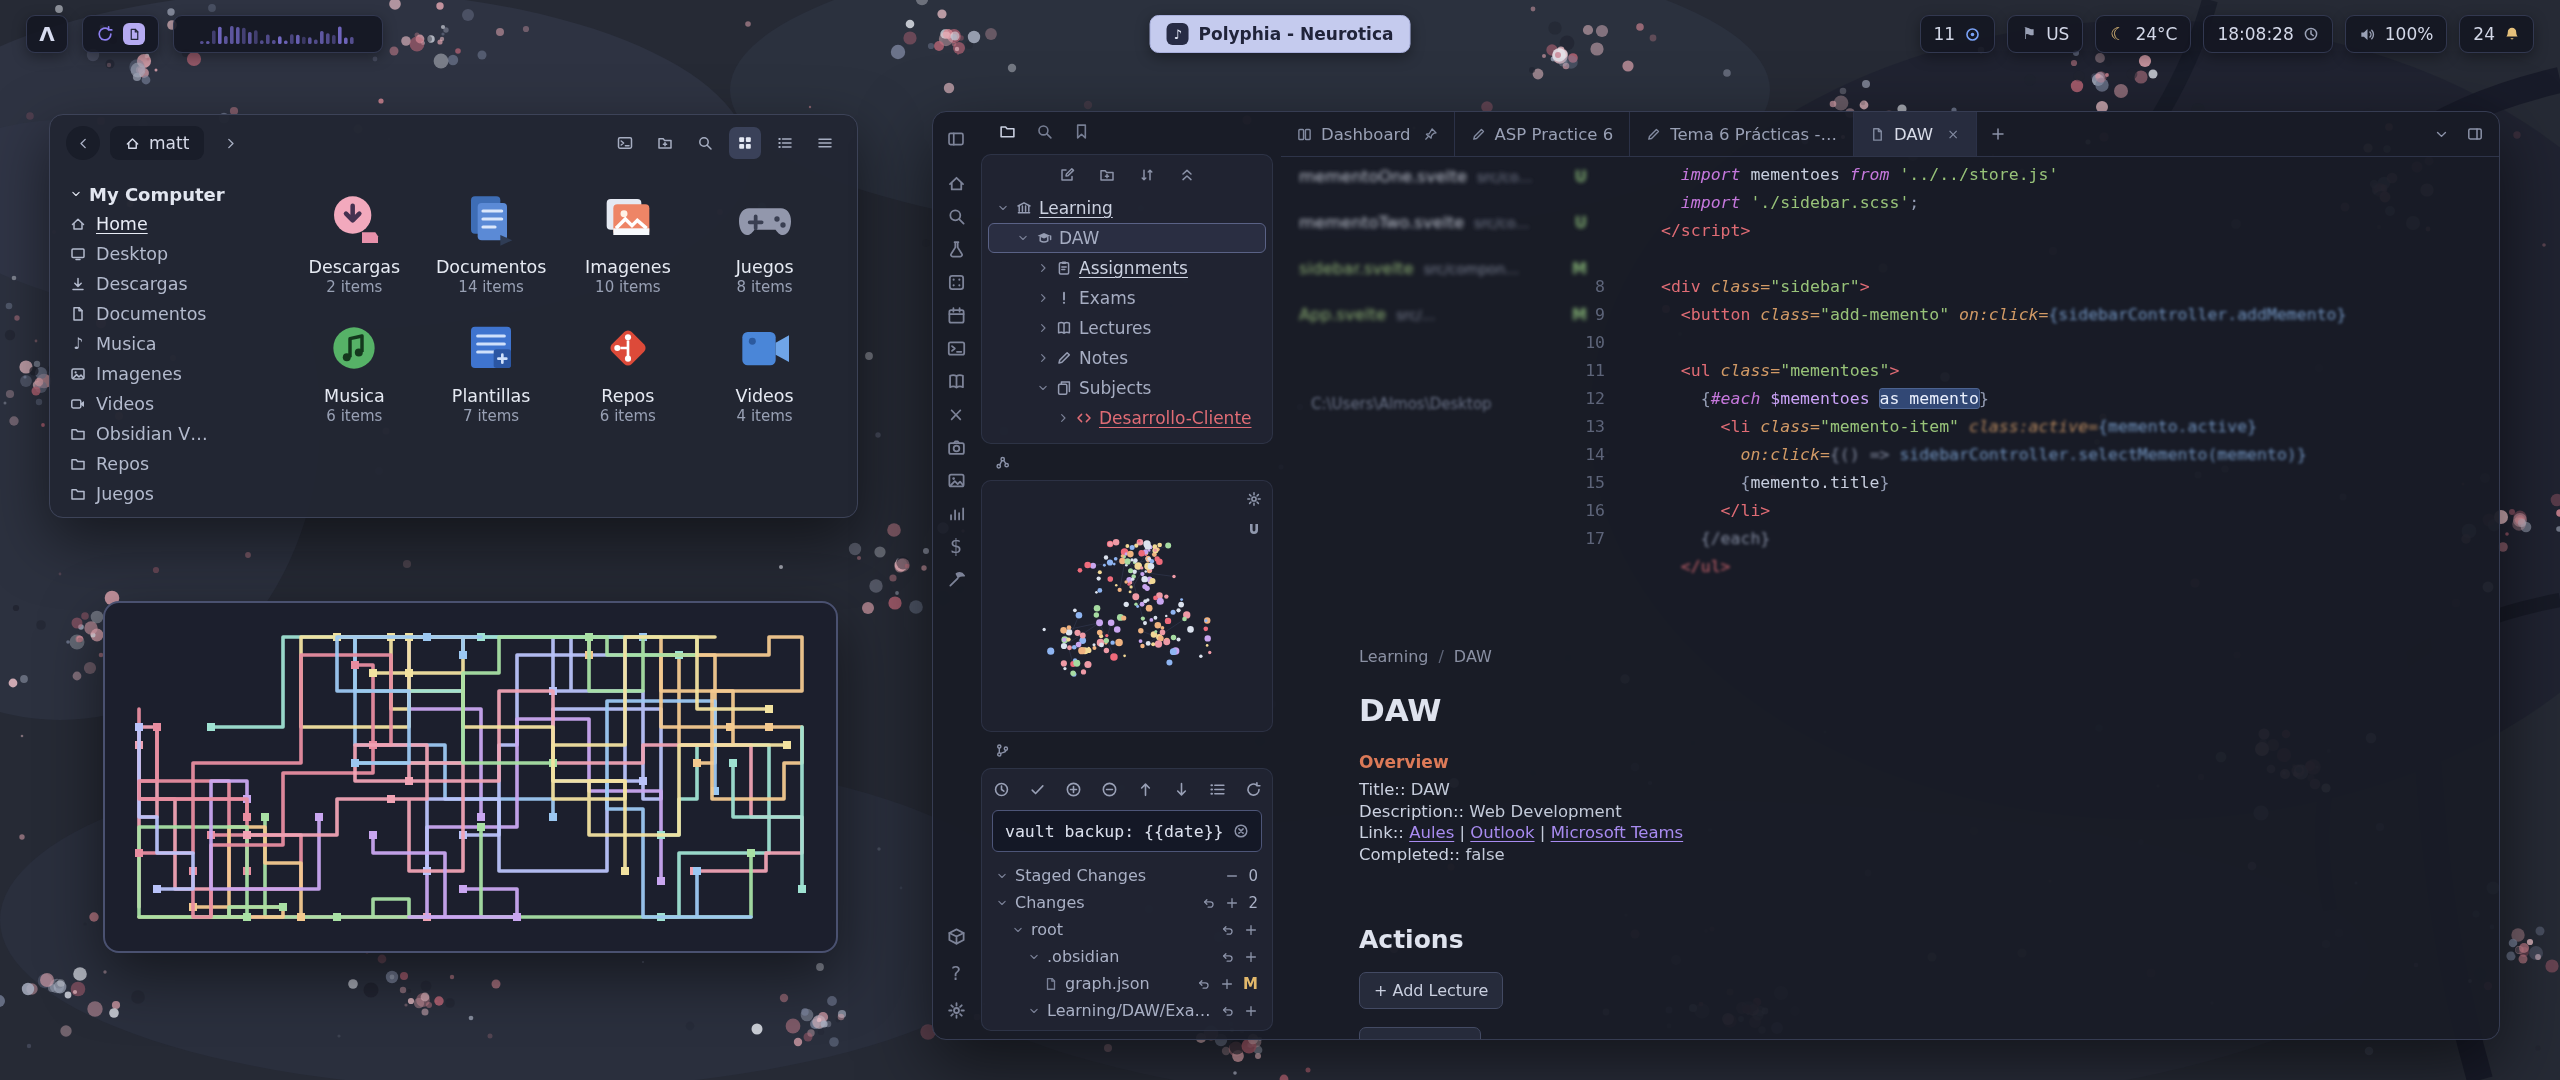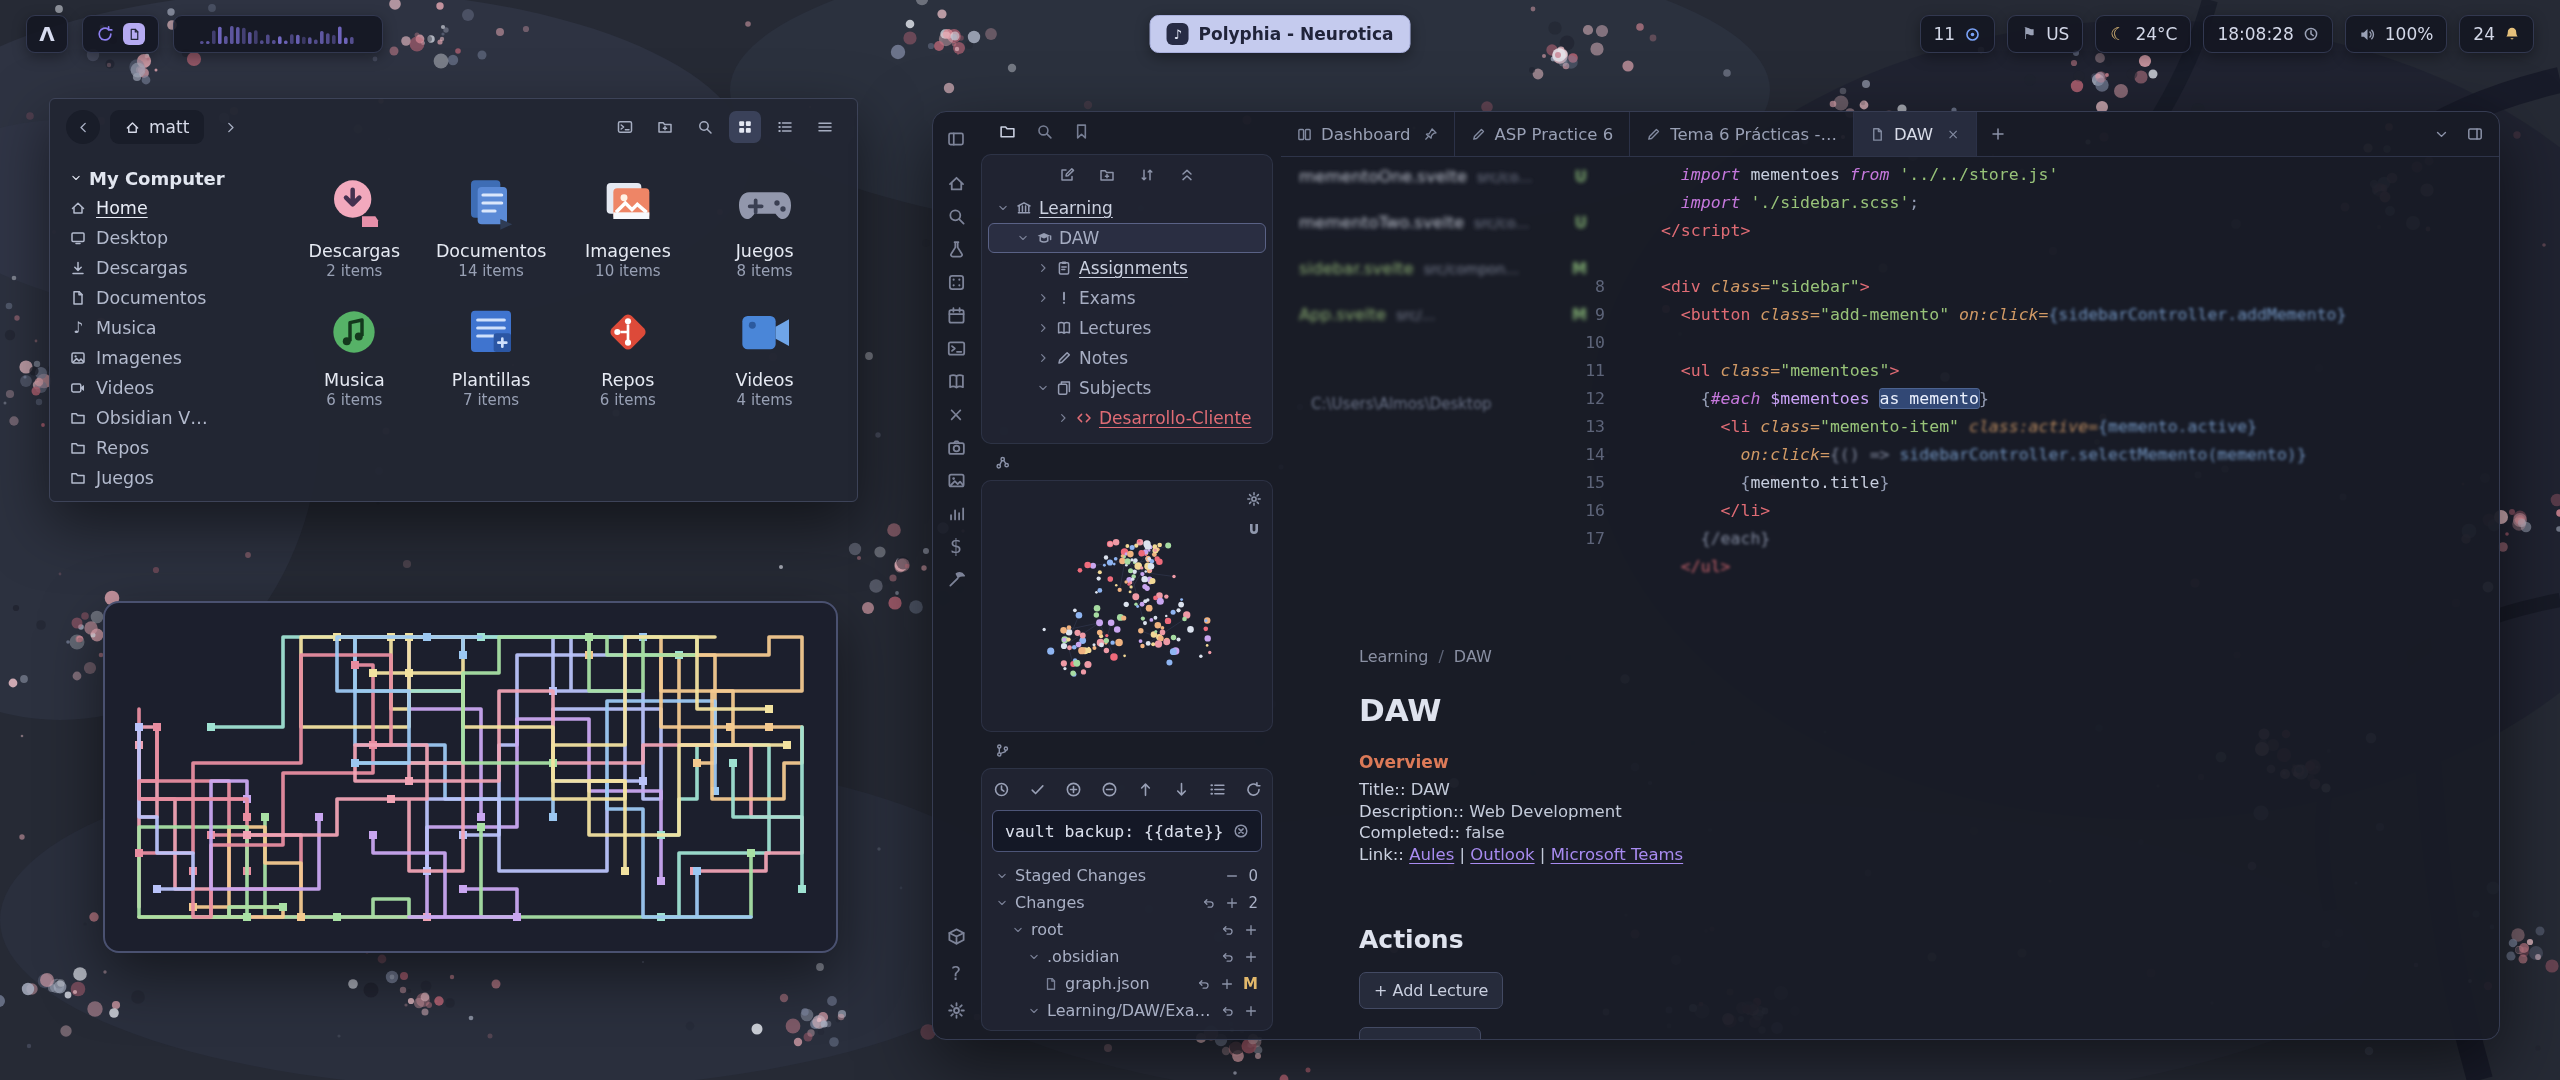--- a/index.html
+++ b/index.html
@@ -28,22 +28,22 @@
   .pkg{width:22px;height:22px;border-radius:6px;background:#b6abf2;color:#23263a;display:grid;place-items:center;}
   .cavap{width:182px;justify-content:center;}
   .music{position:absolute;left:50%;top:0;transform:translateX(-50%);height:36px;background:#c5cbee;border:1px solid #a9b0dd;
          border-radius:9px;display:flex;align-items:center;gap:10px;padding:0 16px;box-shadow:0 4px 14px rgba(0,0,0,.35);}
   .mnote{width:22px;height:22px;border-radius:6px;background:#272b44;color:#e8ebfa;display:grid;place-items:center;}
   .mtitle{font-size:17px;font-weight:700;color:#20243a;}
   .tb-right{margin-left:auto;display:flex;gap:12px;}
   .pv{font-size:17px;color:#d3d8e8;}
 
   
-  .fm{position:absolute;left:49px;top:98px;width:807px;height:402px;background:rgba(34,38,51,.97);
-      border:1px solid #3d4358;border-radius:6px;box-shadow:0 22px 60px rgba(0,0,0,.5);overflow:hidden;z-index:3;}
+  .fm{position:absolute;left:49px;top:114px;width:807px;height:402px;background:rgba(34,38,51,.97);
+      border:1px solid #3d4358;border-radius:14px;box-shadow:0 22px 60px rgba(0,0,0,.5);overflow:hidden;z-index:3;}
   .fm-toolbar{height:56px;display:flex;align-items:center;gap:10px;padding:0 16px;}
   .circ{width:34px;height:34px;border-radius:50%;background:#191d29;display:grid;place-items:center;color:#aab1c5;}
   .crumb-pill{height:34px;background:#191d29;border-radius:9px;display:flex;align-items:center;gap:9px;padding:0 15px;font-size:17px;color:#d6dae8;}
   .iconb{width:32px;height:32px;border-radius:7px;display:grid;place-items:center;color:#a6adc1;}
   .iconb.active{background:#3a4159;color:#e4e8f3;}
   .fm-tools{margin-left:auto;display:flex;gap:8px;}
   .fm-body{display:flex;height:calc(100% - 56px);}
   .fm-side{width:182px;padding:8px 10px 0 20px;flex:none;}
   .fm-side-head{display:flex;align-items:center;gap:7px;font-size:18px;font-weight:700;color:#e2e6f0;height:30px;}
   .fm-side-item{display:flex;align-items:center;gap:10px;height:30px;font-size:17.5px;color:#b3bacd;}
@@ -2148,22 +2148,22 @@
         <div class="crumb">
           <span>Learning</span>
           <span class="sep">/</span>
           <span>DAW</span>
         </div>
         <h1 class="note-title">DAW</h1>
         <div class="overview">Overview</div>
         <div>
             <div class="frow"><span class="fk">Title::</span> <span class="fv">DAW</span></div>
             <div class="frow"><span class="fk">Description::</span> <span class="fv">Web Development</span></div>
+            <div class="frow"><span class="fk">Link::</span> <a class="flink">Aules</a><span class="fsep"> | </span><a class="flink">Outlook</a><span class="fsep"> | </span><a class="flink">Microsoft Teams</a></div>
             <div class="frow"><span class="fk">Completed::</span> <span class="fv">false</span></div>
-            <div class="frow"><span class="fk">Link::</span> <a class="flink">Aules</a><span class="fsep"> | </span><a class="flink">Outlook</a><span class="fsep"> | </span><a class="flink">Microsoft Teams</a></div>
           </div>
         <h2 class="actions">Actions</h2>
         <div><button class="act-btn">+ Add Lecture</button></div>
         <div><button class="act-btn">+ Add Note</button></div>
       </div>
     </div>
   </div>
 </section>
 
 </body></html>

